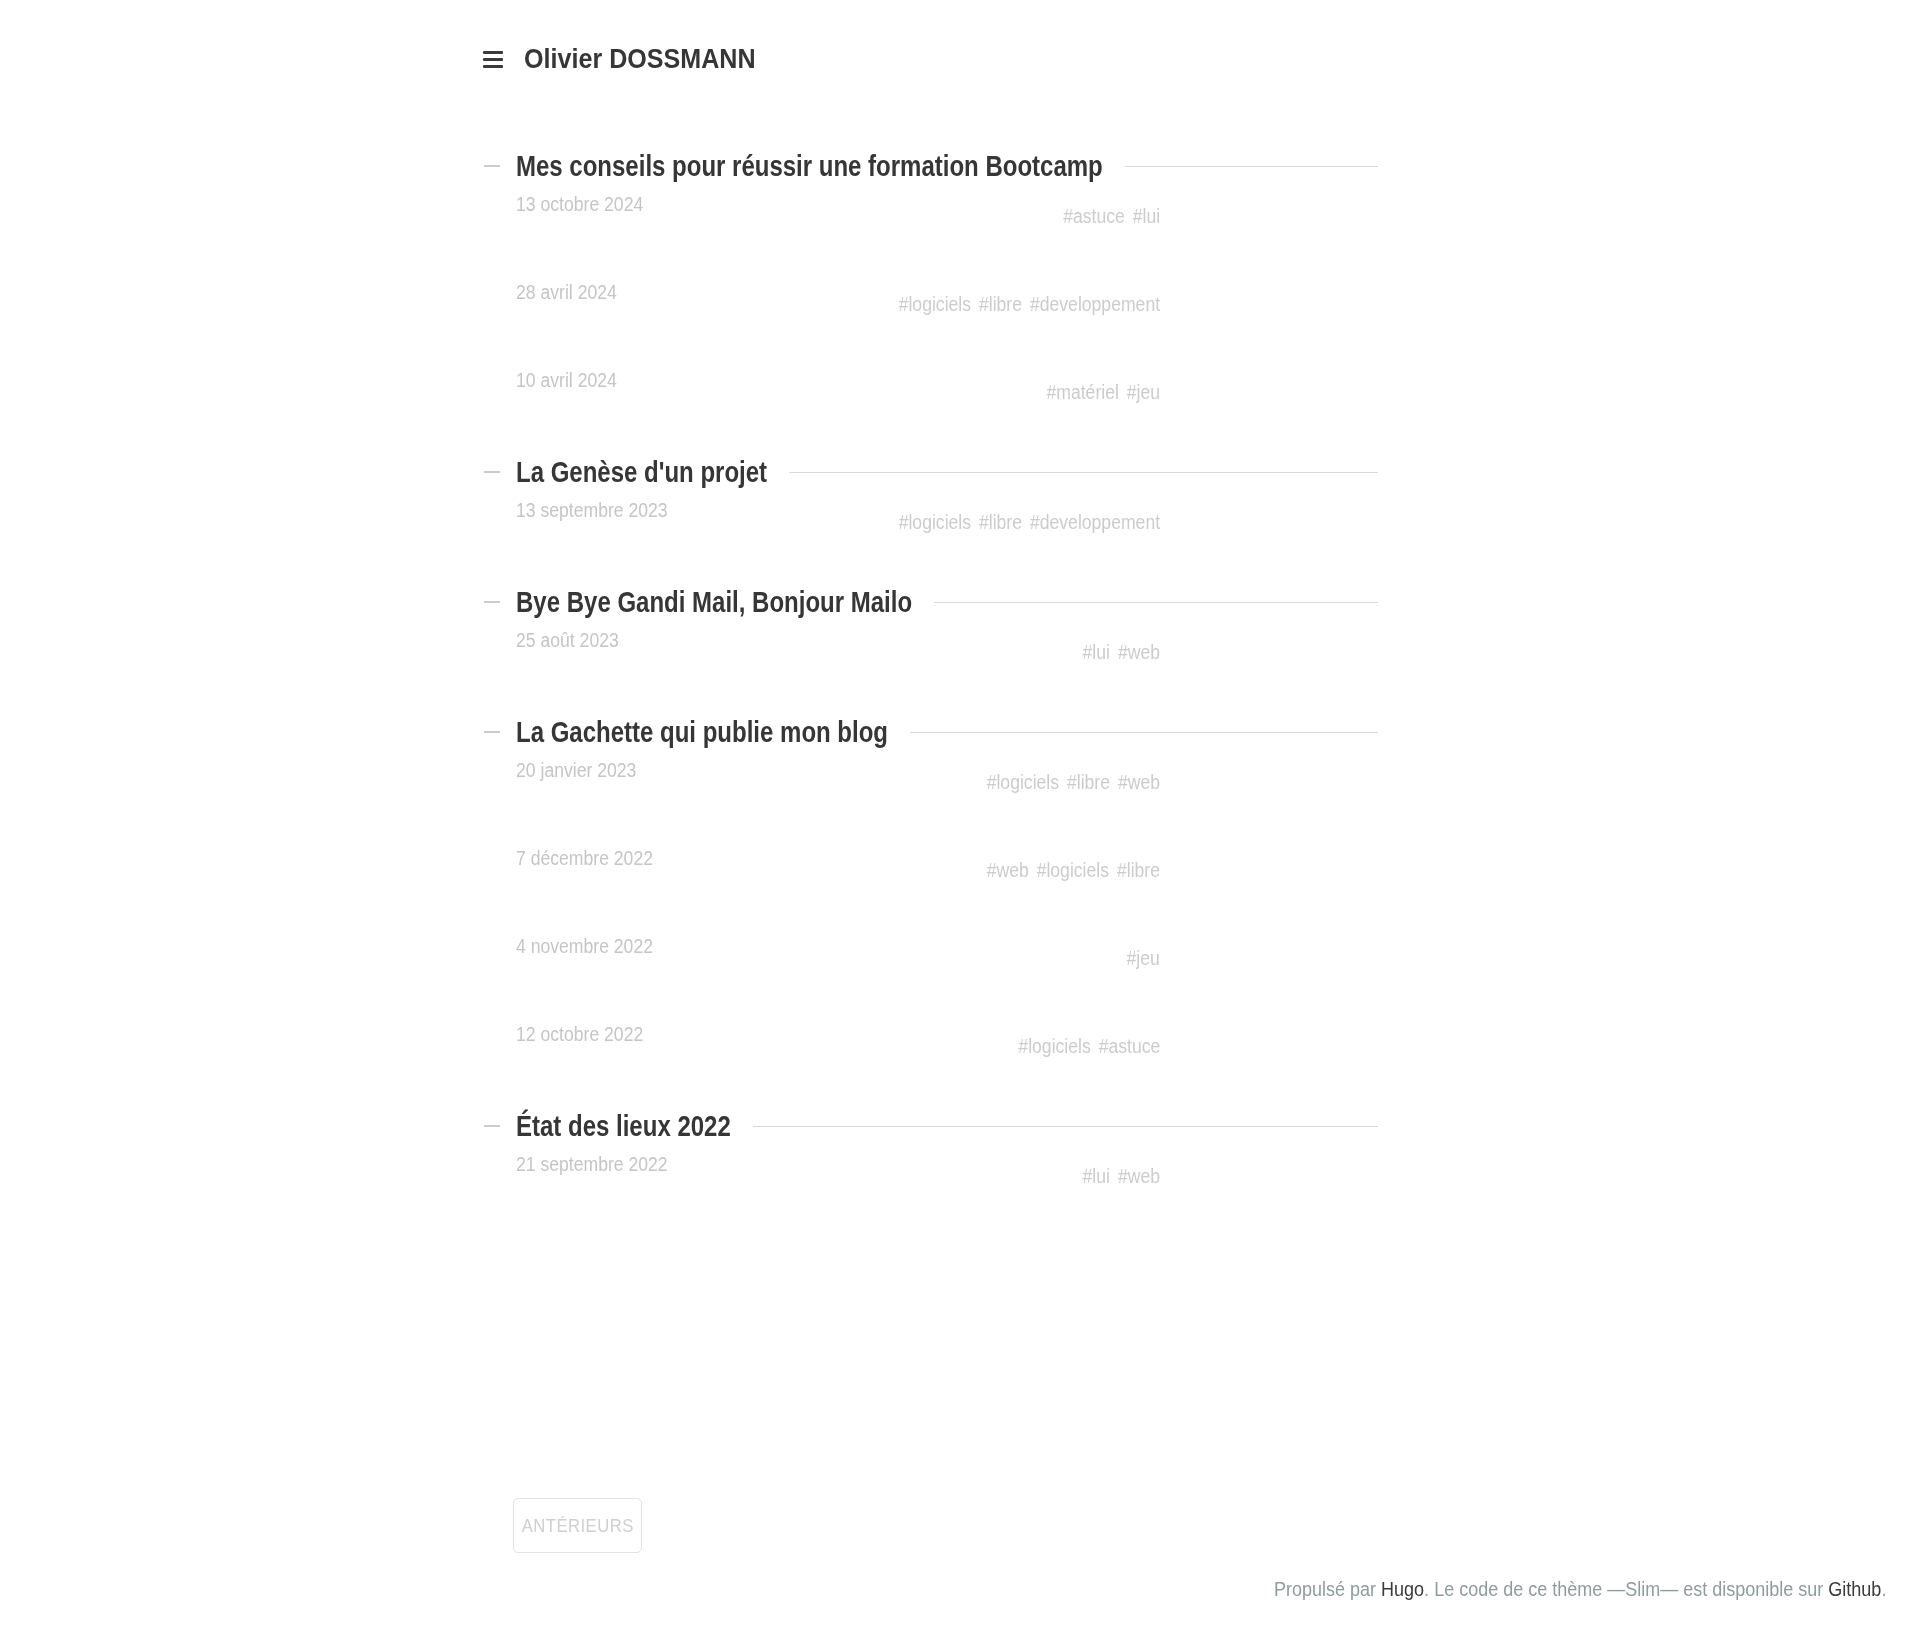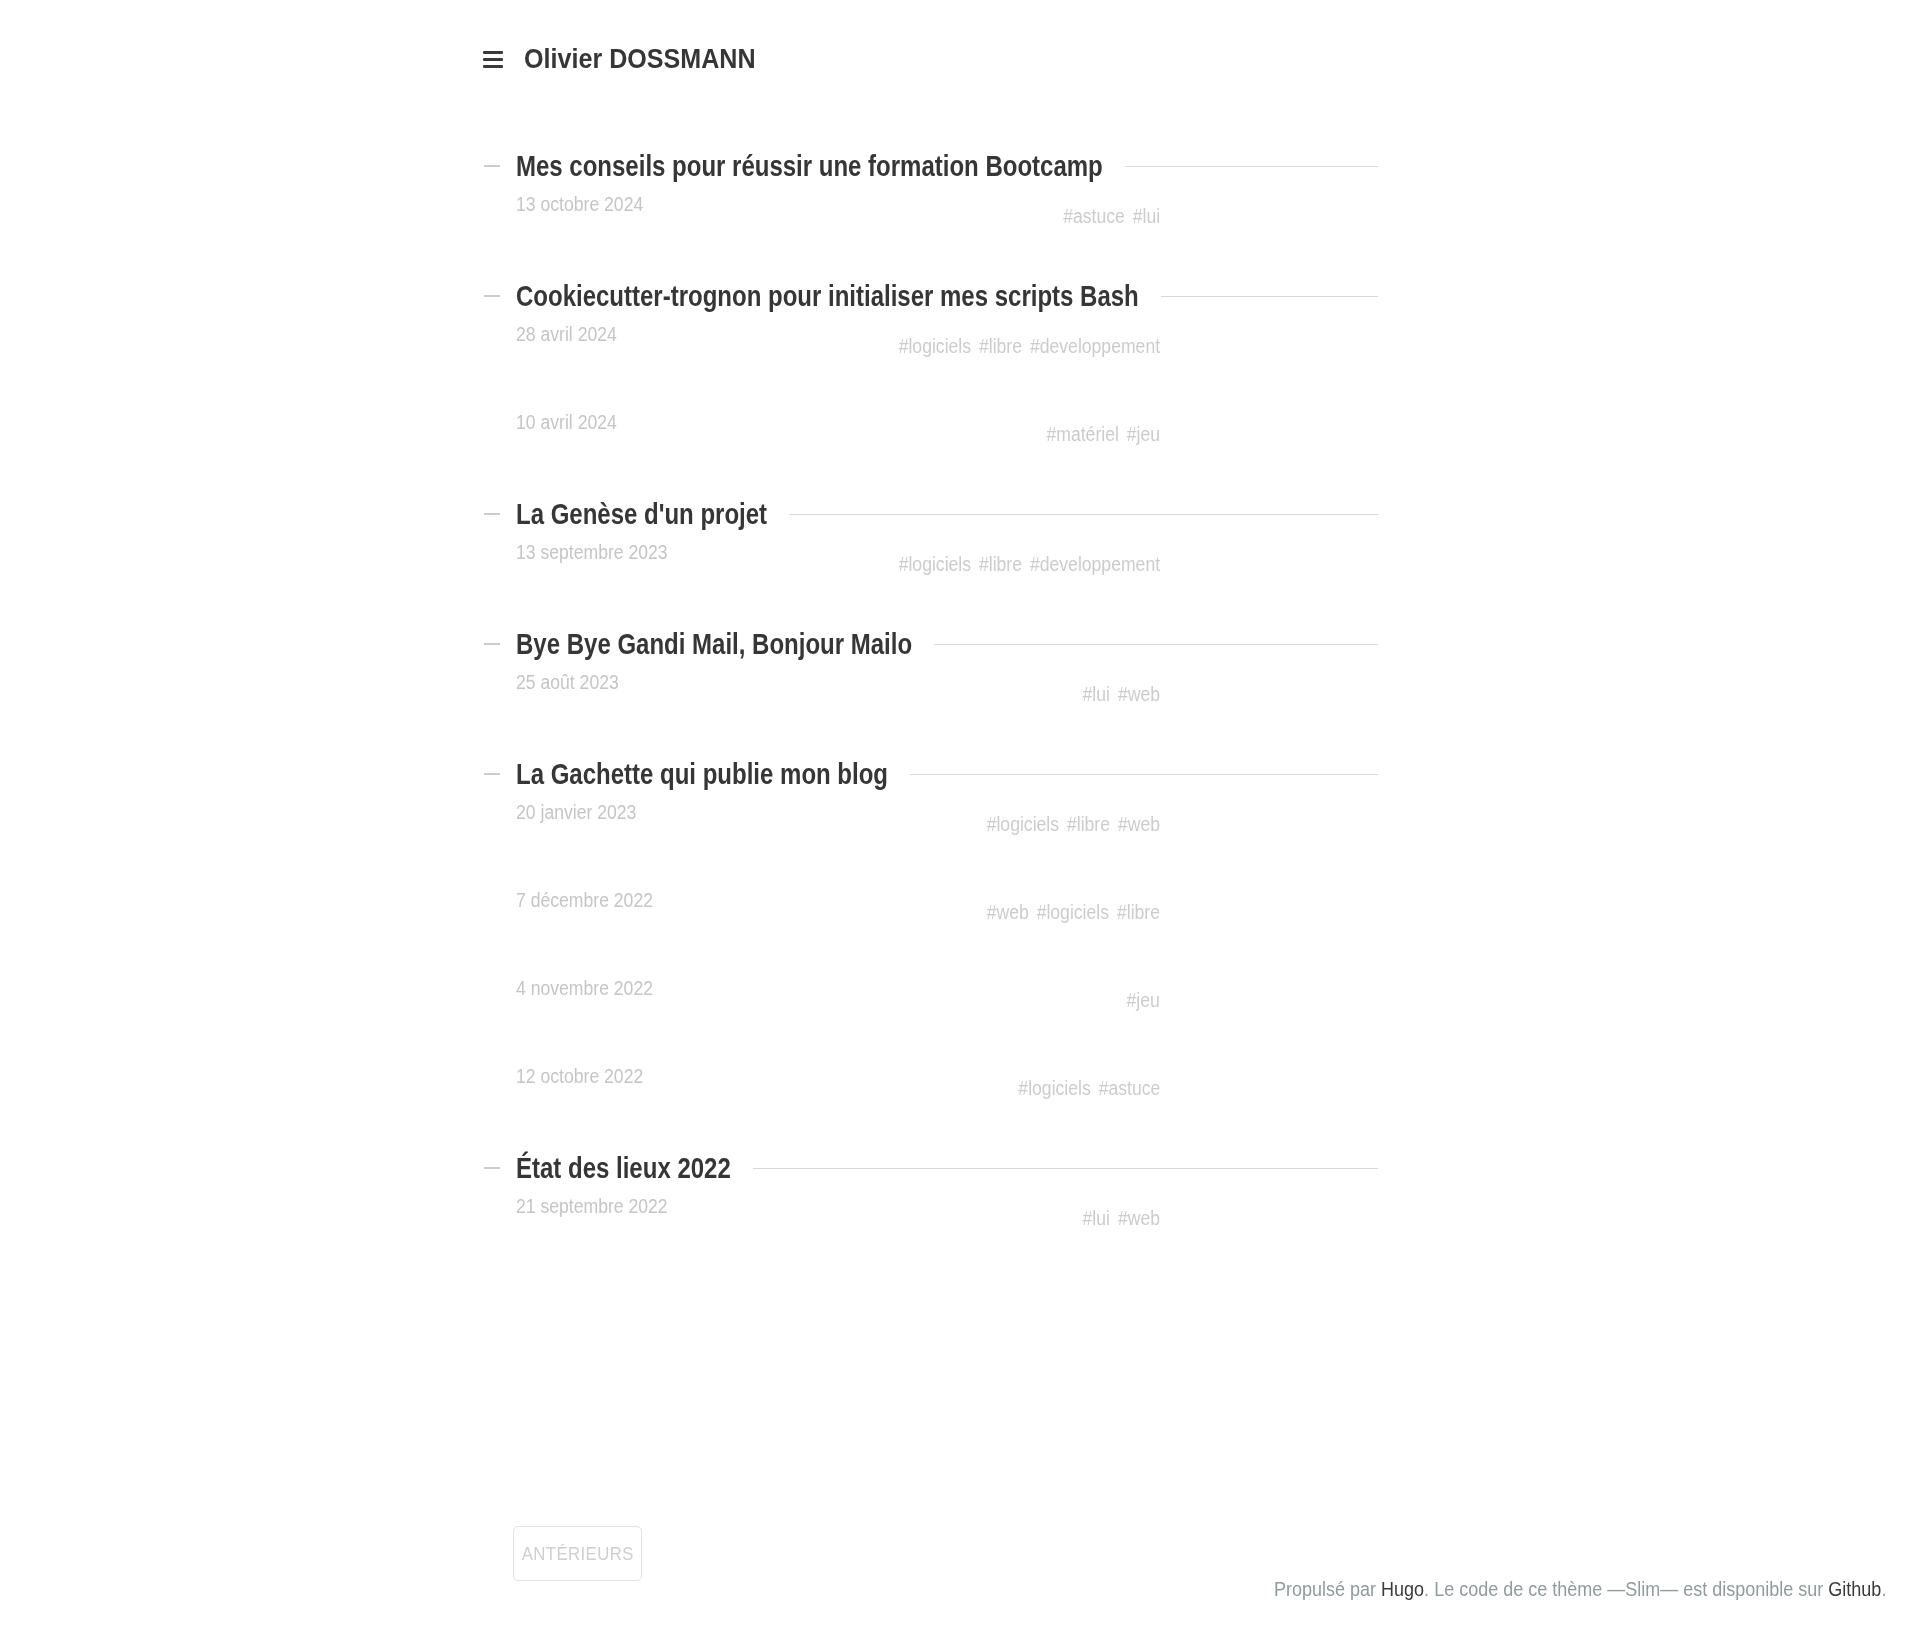--- a/index.html
+++ b/index.html
@@ -57,21 +57,20 @@
     transform:scaleX(.88);transform-origin:right center;white-space:nowrap;
   }
   .post-tags .tag{font-size:20px;color:var(--tag_color);text-decoration:none;cursor:pointer;}
   
   .pager-button{
     position:absolute;left:513px;top:1498px;width:129px;height:55px;
     background:var(--bg);border:1px solid var(--button_border);border-radius:5px;
     color:var(--button_text);font-size:19px;letter-spacing:.5px;
     display:flex;align-items:center;justify-content:center;cursor:pointer;
     font-family:"Liberation Sans", sans-serif;
-    margin-top:28px;
   }
   .pager-button span{display:inline-block;transform:scaleX(.88);white-space:nowrap;}
   
   .site-footer{
     position:absolute;left:0;top:1578px;width:1920px;text-align:right;
     font-size:20px;color:var(--footer_color);
   }
   .footer-inner{display:inline-block;transform:scaleX(.90);transform-origin:center;white-space:nowrap;}
   .site-footer a{color:var(--link_color);text-decoration:none;cursor:pointer;}
 </style>
@@ -96,24 +95,20 @@
     <div class="post-meta">
       <span class="post-date">13 octobre 2024</span>
       <span class="post-tags">
           <a class="tag">#astuce</a>
           <a class="tag">#lui</a>
         </span>
     </div>
   </article>
 
   <article class="post-item">
-    <h2 class="post-title">
-      <a class="title-text">Cookiecutter-trognon pour initialiser mes scripts Bash</a>
-      <i class="title-rule" style="left: 645px;"></i>
-    </h2>
     <div class="post-meta">
       <span class="post-date">28 avril 2024</span>
       <span class="post-tags">
           <a class="tag">#logiciels</a>
           <a class="tag">#libre</a>
           <a class="tag">#developpement</a>
         </span>
     </div>
   </article>
 

